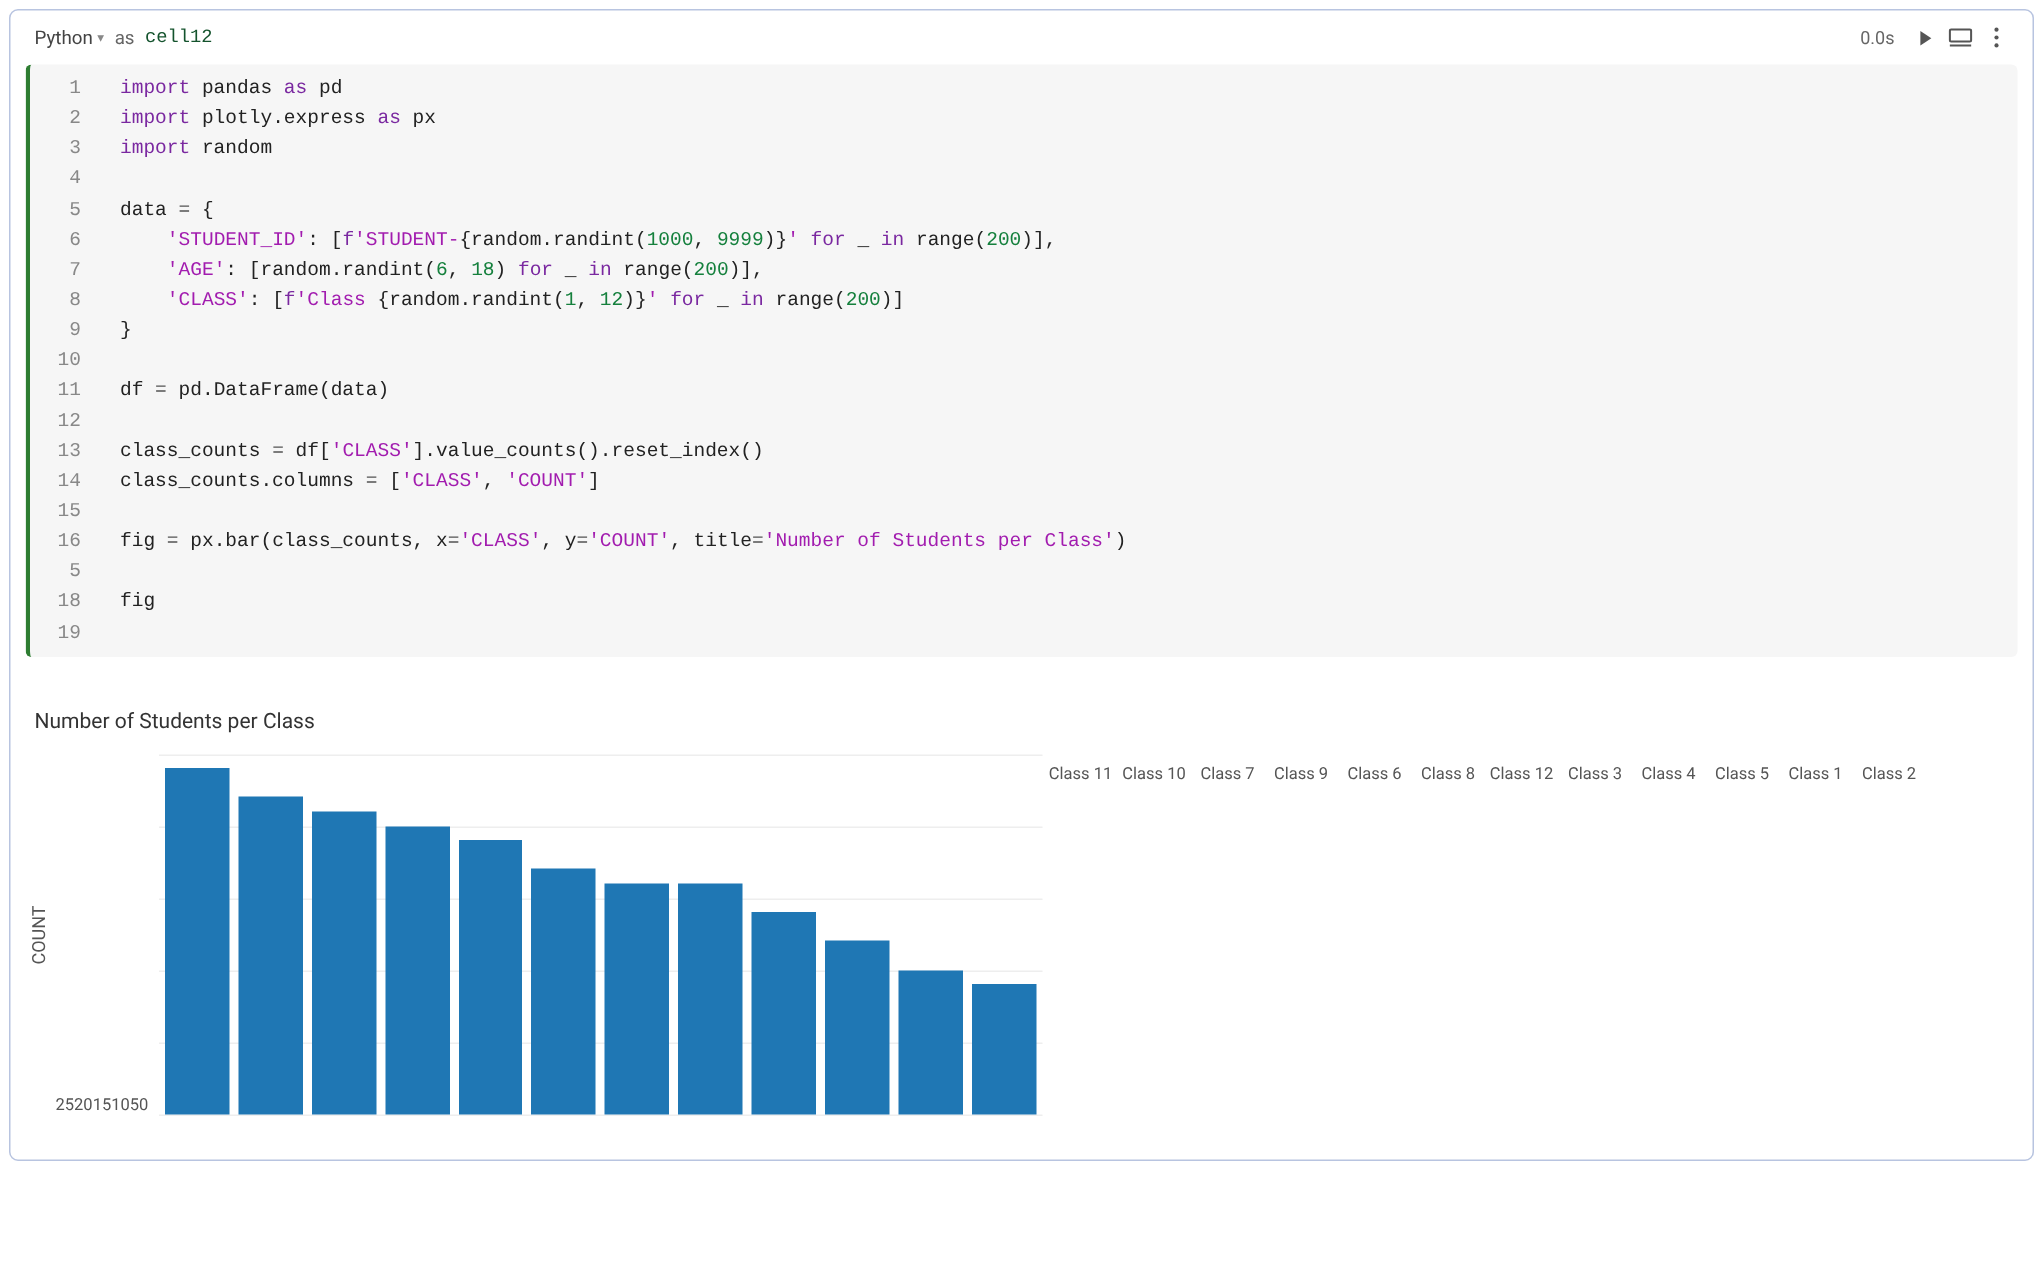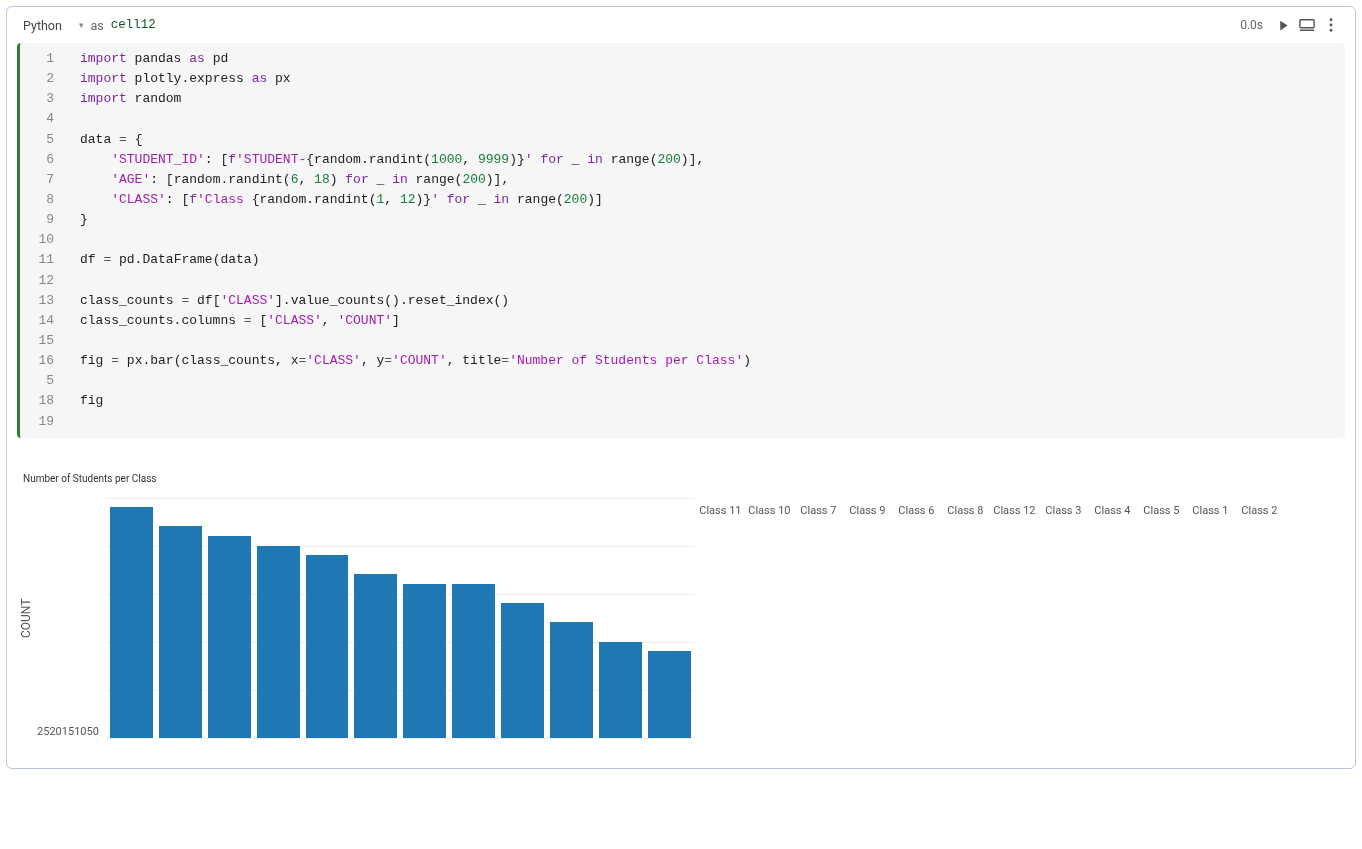--- a/index.html
+++ b/index.html
@@ -21,21 +21,21 @@
     align-items: center;
     padding: 6px 12px 6px 16px;
     font-size: 12.5px;
     color: #555;
   }
   .cell-header .lang {
     color: #444;
     cursor: pointer;
     display: inline-flex;
     align-items: center;
-    gap: 17px;
+    gap: 3px;
   }
   .cell-header .chev {
     font-size: 9px;
     color: #888;
   }
   .cell-header .as {
     margin: 0 7px;
     color: #666;
   }
   .cell-header .cellname {
@@ -89,21 +89,21 @@
   .nm { color: #222; }
   .op { color: #555; }
   .str { color: #a21caf; }
   .num { color: #15803d; }
   .cm { color: #7a8a99; font-style: italic; }
 
   .output {
     padding: 25px 10px 30px 10px;
   }
   .chart-title {
-    font-size: 10px;
+    font-size: 14px;
     color: #333;
     margin-bottom: 14px;
     margin-left: 6px;
   }
   .chart-wrap {
     display: flex;
     align-items: stretch;
   }
   .yaxis-label {
     writing-mode: vertical-rl;

